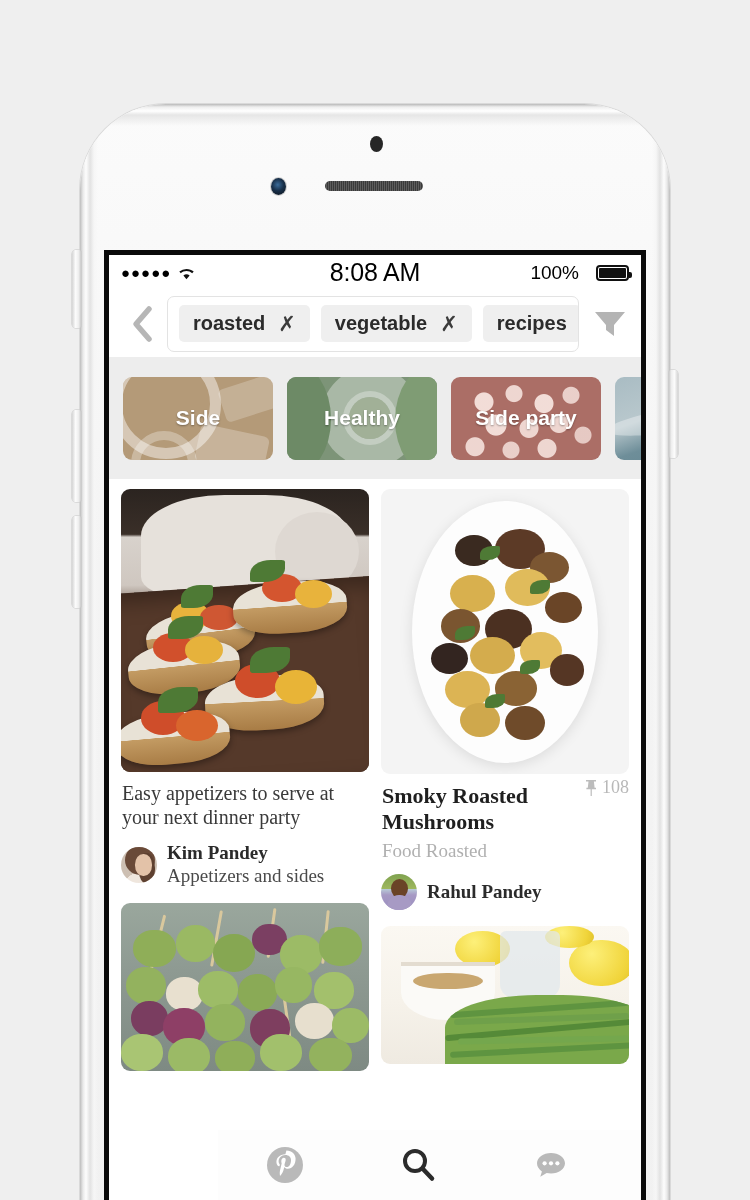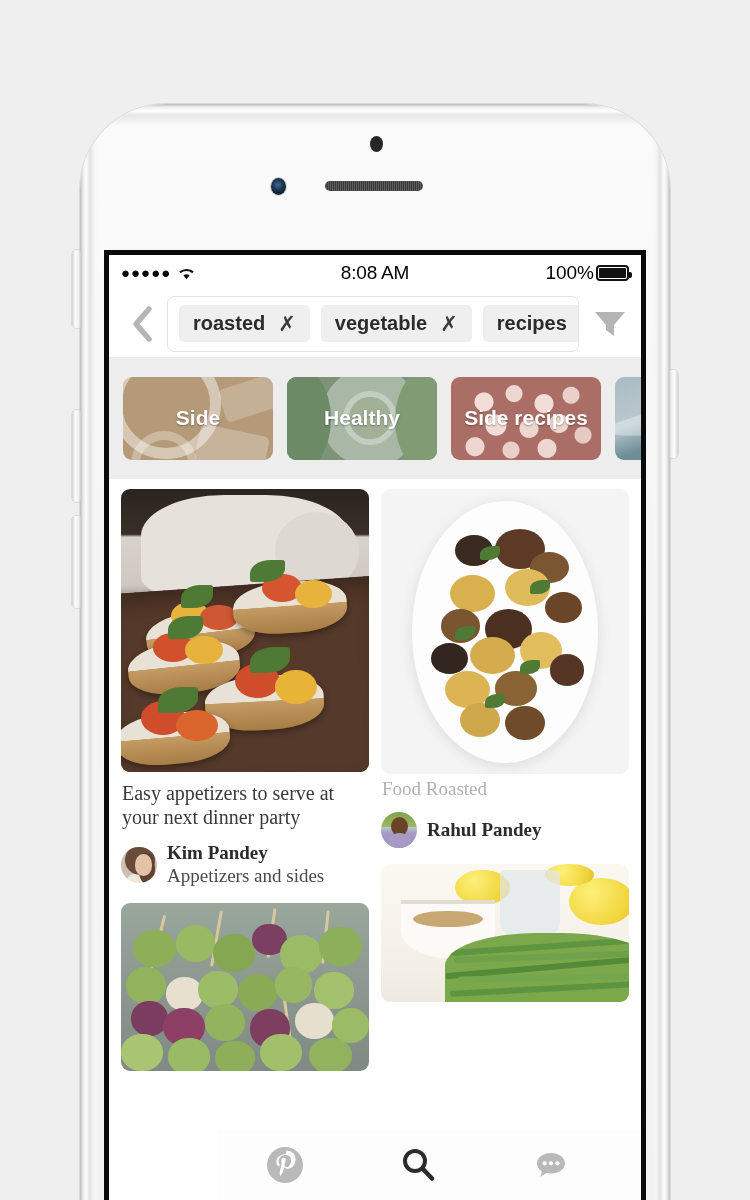--- a/index.html
+++ b/index.html
@@ -69,22 +69,22 @@
 
   
   .statusbar{
     position:relative;height:35px;display:flex;align-items:center;
     padding:0 12px;background:#fff;color:#000;
     font-size:19px;
   }
   .sb-left{display:flex;align-items:center;gap:6px;flex:1;}
   .dots{letter-spacing:1px;font-size:15px;line-height:1;}
   .wifi{display:inline-block;width:19px;height:14px;}
-  .sb-center{position:absolute;left:0;right:0;text-align:center;font-size:19px;letter-spacing:-0.2px;pointer-events:none;}
-  .sb-right{display:flex;align-items:center;gap:2px;justify-content:flex-end;flex:1;z-index:2;}
+  .sb-center{position:absolute;left:0;right:0;text-align:center;font-size:25px;letter-spacing:-0.2px;pointer-events:none;}
+  .sb-right{display:flex;align-items:center;gap:17px;justify-content:flex-end;flex:1;z-index:2;}
   .batt{position:relative;width:33px;height:16px;border:2px solid #111;border-radius:4px;box-sizing:border-box;}
   .batt i{position:absolute;left:1px;top:1px;bottom:1px;right:1px;background:#111;border-radius:1px;display:block;}
   .batt:after{content:"";position:absolute;right:-5px;top:5px;width:3px;height:6px;background:#111;border-radius:0 2px 2px 0;}
 
   
   .search-header{
     background:#fff;height:67px;display:flex;align-items:center;padding:0 0 0 14px;
     position:relative;
   }
   .back-chevron{width:38px;height:46px;display:flex;align-items:center;justify-content:center;flex:0 0 auto;}
@@ -305,21 +305,21 @@
           <span class="sp2"></span>
         <span>Side</span>
       </div>
       <div class="cat c2">
         <span class="sp1"></span>
           <span class="sp2"></span>
         <span>Healthy</span>
       </div>
       <div class="cat c3">
         <span class="bg"></span>
-        <span>Side recipes</span>
+        <span>Side party</span>
       </div>
       <div class="cat c4">
         <span class="sp1"></span>
         <span></span>
       </div>
     </div>
 
     <div class="feed">
 
       <div class="col">
@@ -426,20 +426,29 @@
             <div class="mush" style="left:26%;top:64%;width:18%;height:13%;background:#dcb454;"></div>
             <div class="mush" style="left:46%;top:64%;width:17%;height:12%;background:#8a6334;"></div>
             <div class="mush" style="left:32%;top:75%;width:16%;height:12%;background:#cfa84c;"></div>
             <div class="mush" style="left:50%;top:76%;width:16%;height:12%;background:#6f4b2a;"></div>
             <div class="leaf" style="left:40%;top:20%;width:8%;height:5%;"></div>
             <div class="leaf" style="left:60%;top:32%;width:8%;height:5%;"></div>
             <div class="leaf" style="left:30%;top:48%;width:8%;height:5%;"></div>
             <div class="leaf" style="left:56%;top:60%;width:8%;height:5%;"></div>
             <div class="leaf" style="left:42%;top:72%;width:8%;height:5%;"></div>
           </div>
+          <div class="pin-head">
+            <div class="pin-title bold">Smoky Roasted Mushrooms</div>
+            <div class="pin-count">
+              <svg class="ic" width="14" height="18" viewBox="0 0 14 18">
+                <path d="M2 1h10v1.6H9.9l.7 6.1H12v1.6H7.8V17h-1.2v-6.7H2.4V8.7h1.4l.7-6.1H2Z" fill="#bcbcbc"></path>
+              </svg>
+              <span>108</span>
+            </div>
+          </div>
           <div class="pin-source">Food Roasted</div>
           <div class="attrib">
             <div class="avatar av2"></div>
             <div class="attrib-txt">
               <div class="attrib-name">Rahul Pandey</div>
             </div>
           </div>
         </div>
 
         <div class="pin">

